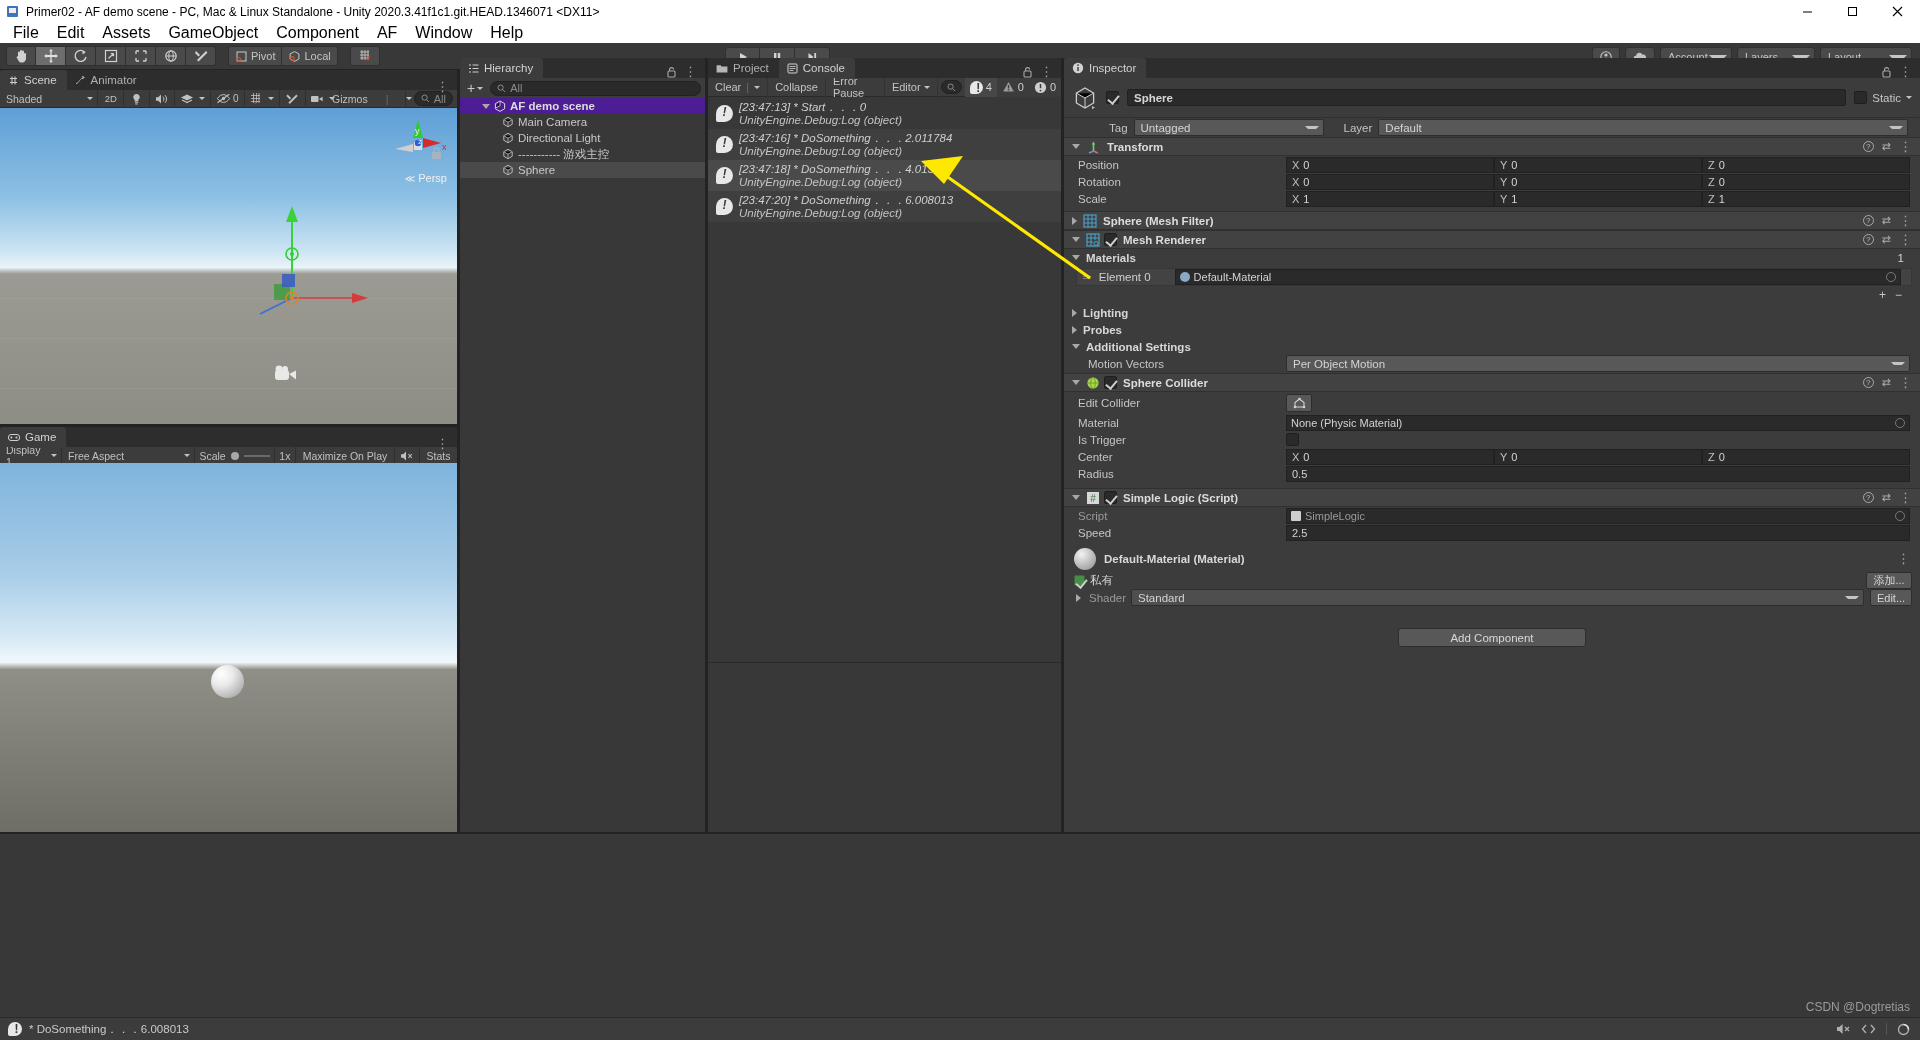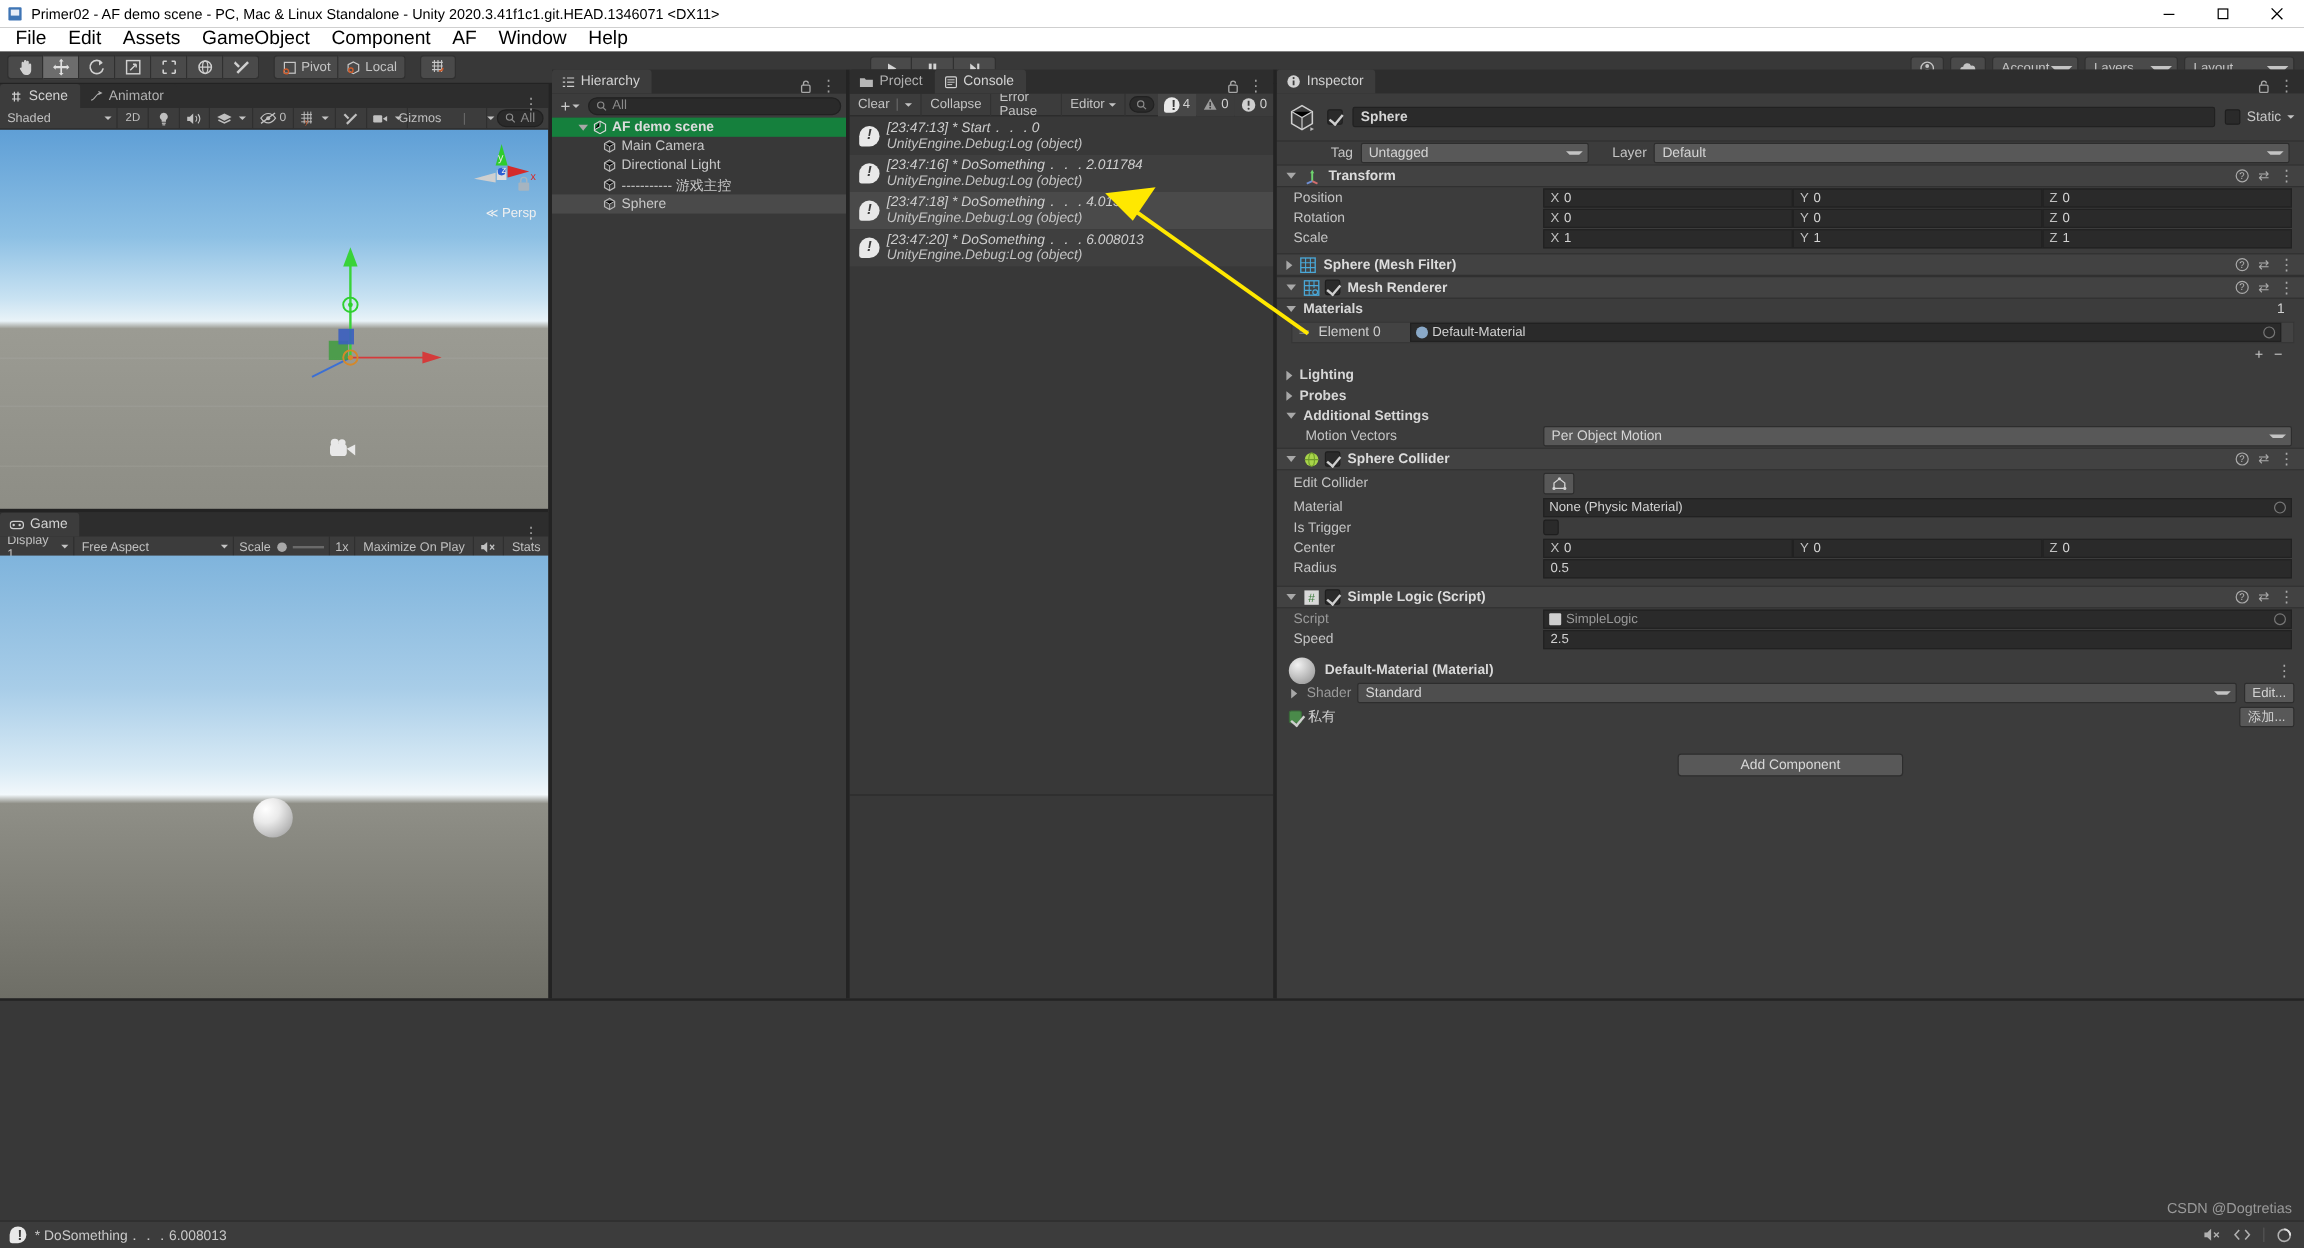--- a/index.html
+++ b/index.html
@@ -123,21 +123,21 @@
   #hierarchy-panel { left: 460px; top: 58px; width: 245px; height: 774px; }
   .hier-toolbar { height: 20px; background: #3c3c3c; display: flex; align-items: center; gap: 4px; padding: 0 4px; }
   .plus-btn { display: flex; align-items: center; gap: 2px; color: #c9c9c9; font-size: 14px; padding: 0 3px; }
   .search-box {
     flex: 1; height: 15px; background: #2a2a2a; border: 1px solid #212121; border-radius: 8px;
     display: flex; align-items: center; padding: 0 6px; gap: 4px;
   }
   .search-box .txt { font-size: 11px; color: #8a8a8a; }
   .hier-list { position: absolute; left: 0; top: 40px; width: 245px; bottom: 0; }
   .hrow { height: 16px; display: flex; align-items: center; font-size: 11.5px; color: #c8c8c8; padding-left: 6px; gap: 4px; }
-  .hrow.scene { background: #15803d; color: #dcdcdc; font-weight: bold; }
+  .hrow.scene { background: #4c1d95; color: #dcdcdc; font-weight: bold; }
   .hrow.sel { background: #4a4a4a; }
   .hrow .indent { width: 14px; }
   .tri { width: 0; height: 0; border-top: 4px solid transparent; border-bottom: 4px solid transparent; border-left: 5px solid #a8a8a8; }
   .tri.open { border-left: 4px solid transparent; border-right: 4px solid transparent; border-top: 5px solid #a8a8a8; border-bottom: 0; }
 
   
   #console-panel { left: 708px; top: 58px; width: 353px; height: 774px; }
   .console-toolbar { height: 19px; background: #3c3c3c; display: flex; align-items: center; border-bottom: 1px solid #2a2a2a; }
   .ct-btn { height: 19px; display: flex; align-items: center; gap: 3px; color: #c3c3c3; font-size: 11px; padding: 0 7px; border-right: 1px solid #323232; }
   .ct-search { flex: 1; height: 14px; margin: 0 3px; background: #2a2a2a; border: 1px solid #212121; border-radius: 7px; display: flex; align-items: center; padding: 0 5px; }
@@ -1013,36 +1013,36 @@
       <div class="prop-row">
         <span class="prop-label">Speed</span>
         <div class="txtfield">2.5</div>
       </div>
 
       <div class="mat-preview-row" style="margin-top:8px;">
         <span class="mat-ball"></span>
         <span style="font-size:11.5px;color:#d8d8d8;font-weight:bold;">Default-Material (Material)</span>
         <span class="kebab" style="margin-left:auto;padding-right:10px;color:#aaa;">⋮</span>
       </div>
+      <div class="prop-row" style="padding-left:10px;margin-top:3px;">
+        <span class="cb on" style="width:11px;height:11px;background:#4a8a4a;border-color:#3a6a3a;"></span>
+        <span style="font-size:11.5px;color:#cfcfcf;margin-left:5px;">私有</span>
+        <div style="margin-left:auto;width:46px;height:17px;background:#585858;border:1px solid #2d2d2d;border-radius:2px;display:flex;align-items:center;justify-content:center;color:#d4d4d4;font-size:11px;margin-right:8px;">
+          <span>添加...</span>
+        </div>
+      </div>
       <div class="prop-row" style="padding-left:12px;">
         <span class="tri" style="margin-right:8px;"></span>
         <span style="width:42px;font-size:11.5px;color:#9a9a9a;">Shader</span>
         <div class="popup" style="flex:1;margin-right:6px;background:#4e4e4e;">
           <span>Standard</span>
           <span class="caret sm"></span>
         </div>
         <div style="width:42px;height:17px;background:#585858;border:1px solid #2d2d2d;border-radius:2px;display:flex;align-items:center;justify-content:center;color:#d4d4d4;font-size:11px;margin-right:8px;">
           <span>Edit...</span>
-        </div>
-      </div>
-      <div class="prop-row" style="padding-left:10px;margin-top:3px;">
-        <span class="cb on" style="width:11px;height:11px;background:#4a8a4a;border-color:#3a6a3a;"></span>
-        <span style="font-size:11.5px;color:#cfcfcf;margin-left:5px;">私有</span>
-        <div style="margin-left:auto;width:46px;height:17px;background:#585858;border:1px solid #2d2d2d;border-radius:2px;display:flex;align-items:center;justify-content:center;color:#d4d4d4;font-size:11px;margin-right:8px;">
-          <span>添加...</span>
         </div>
       </div>
 
       <div style="margin-top:22px;display:flex;justify-content:center;">
         <div class="add-comp-btn">
           <span>Add Component</span>
         </div>
       </div>
     </div>
   </div>

